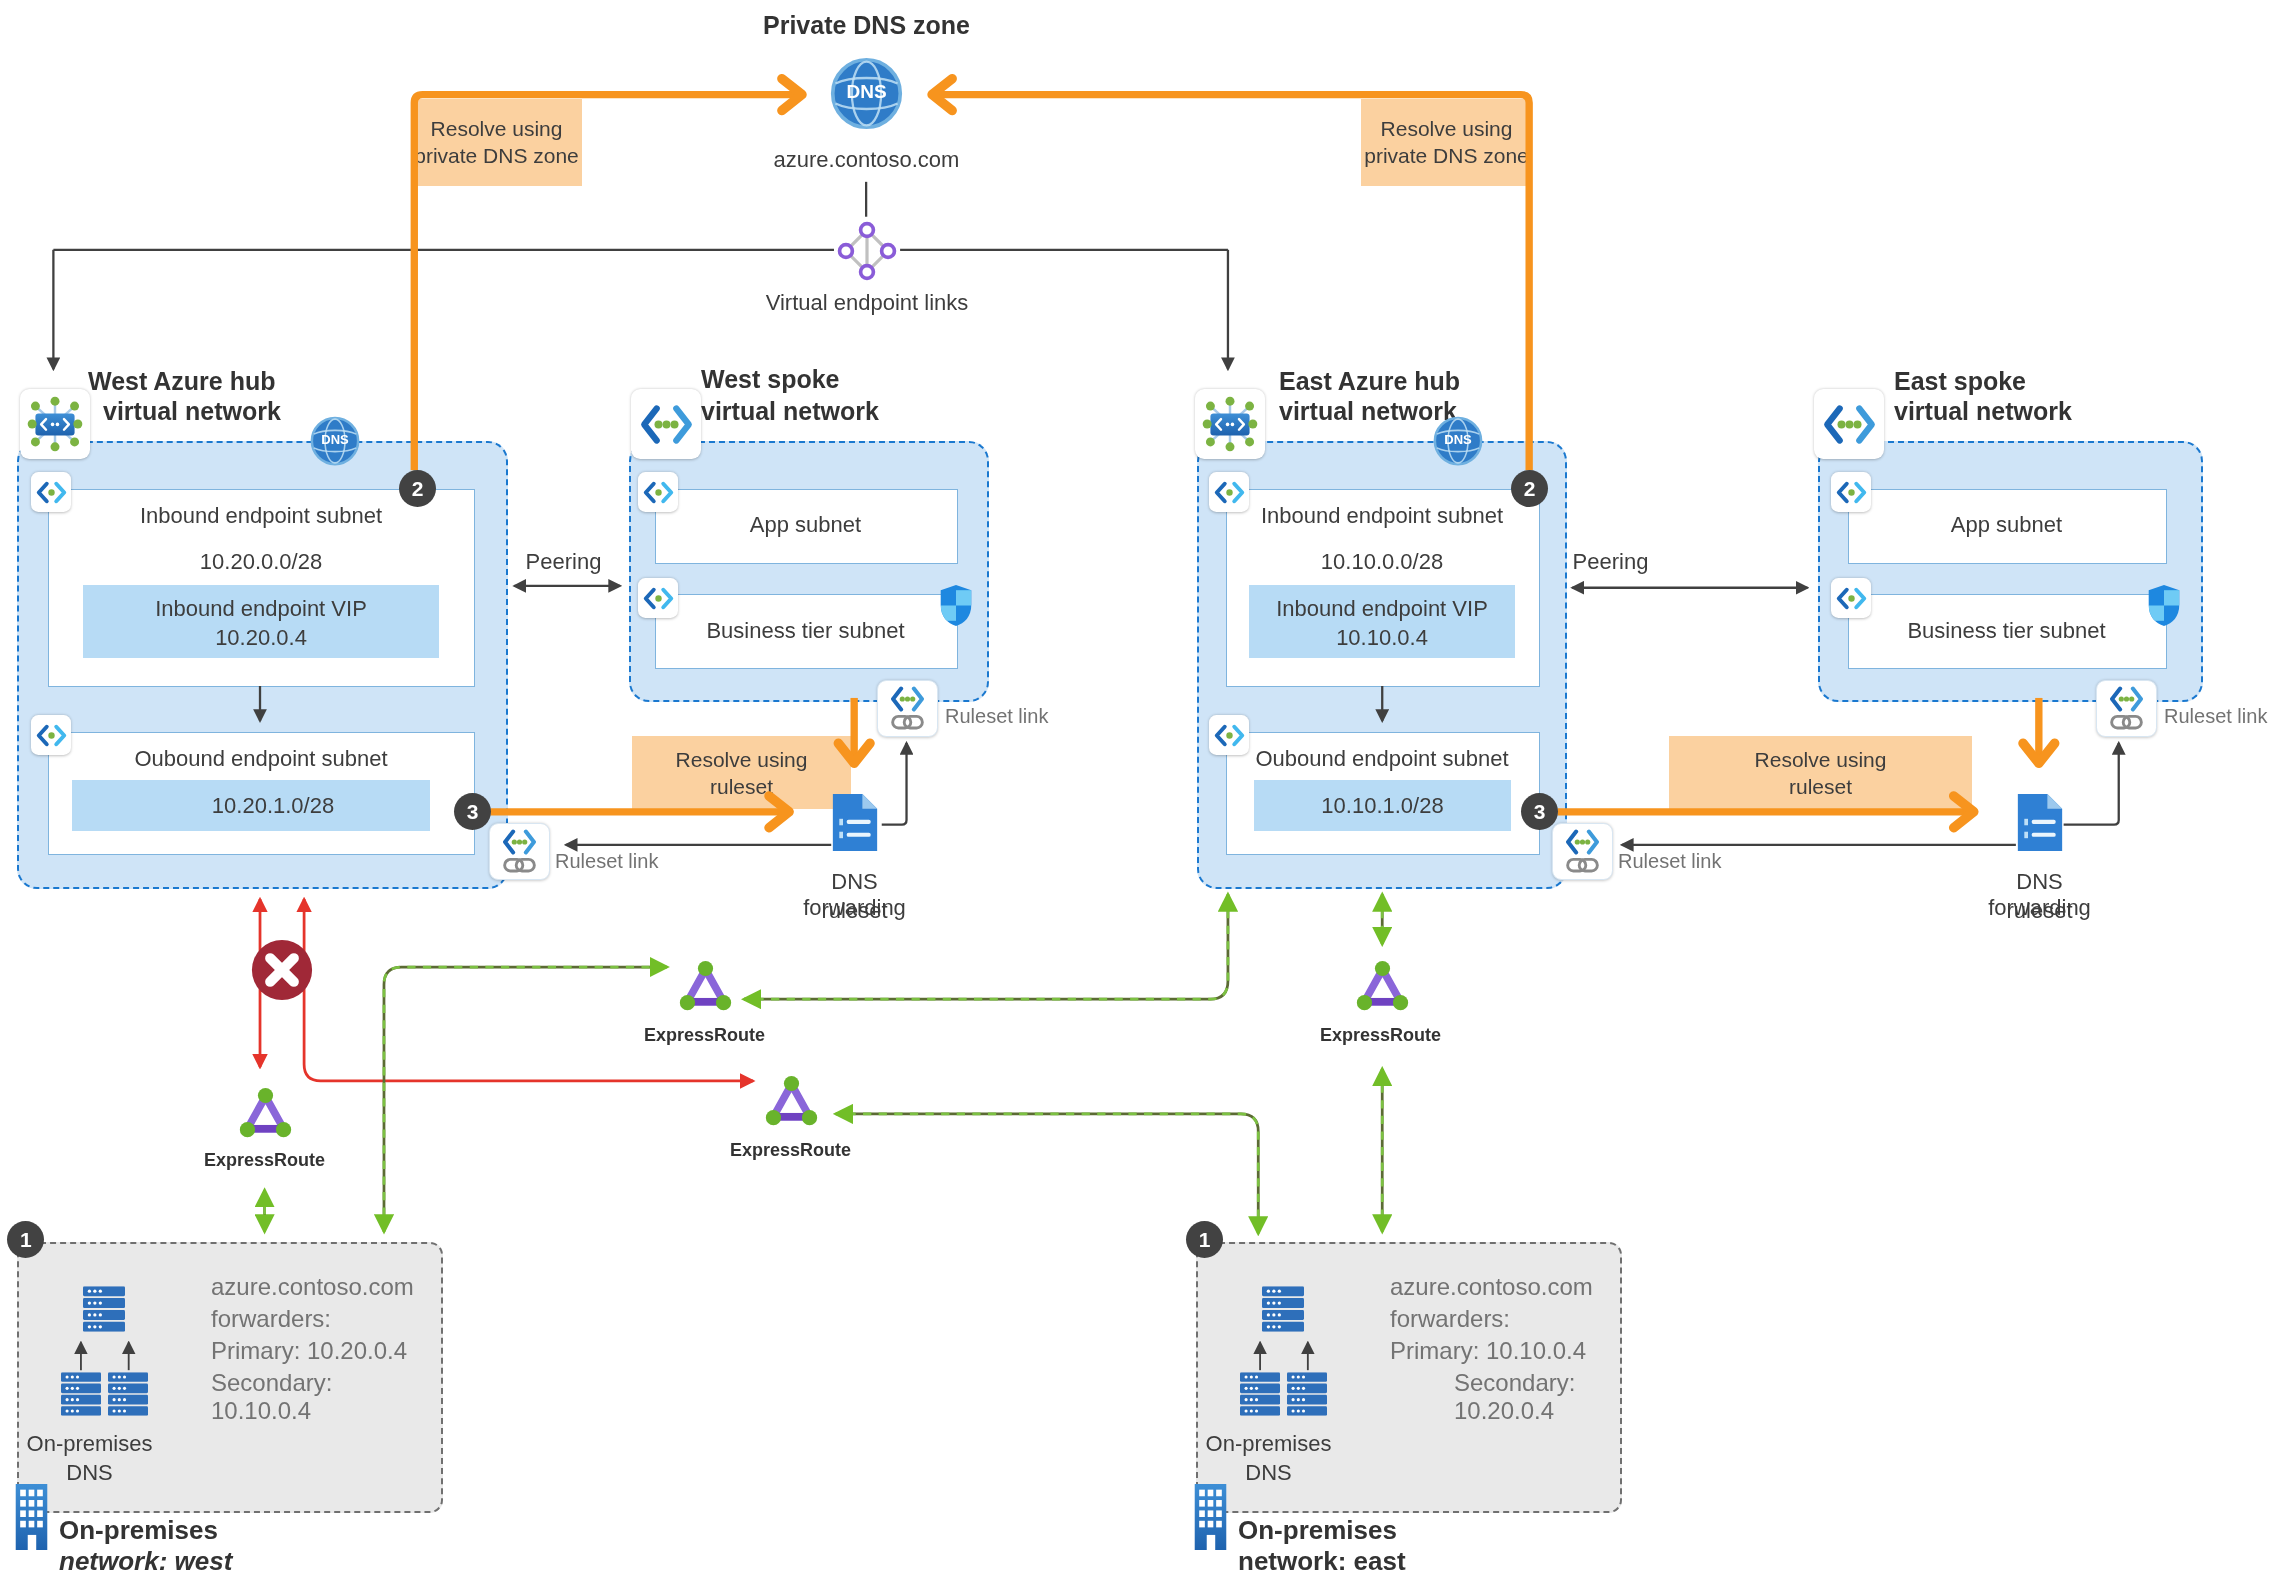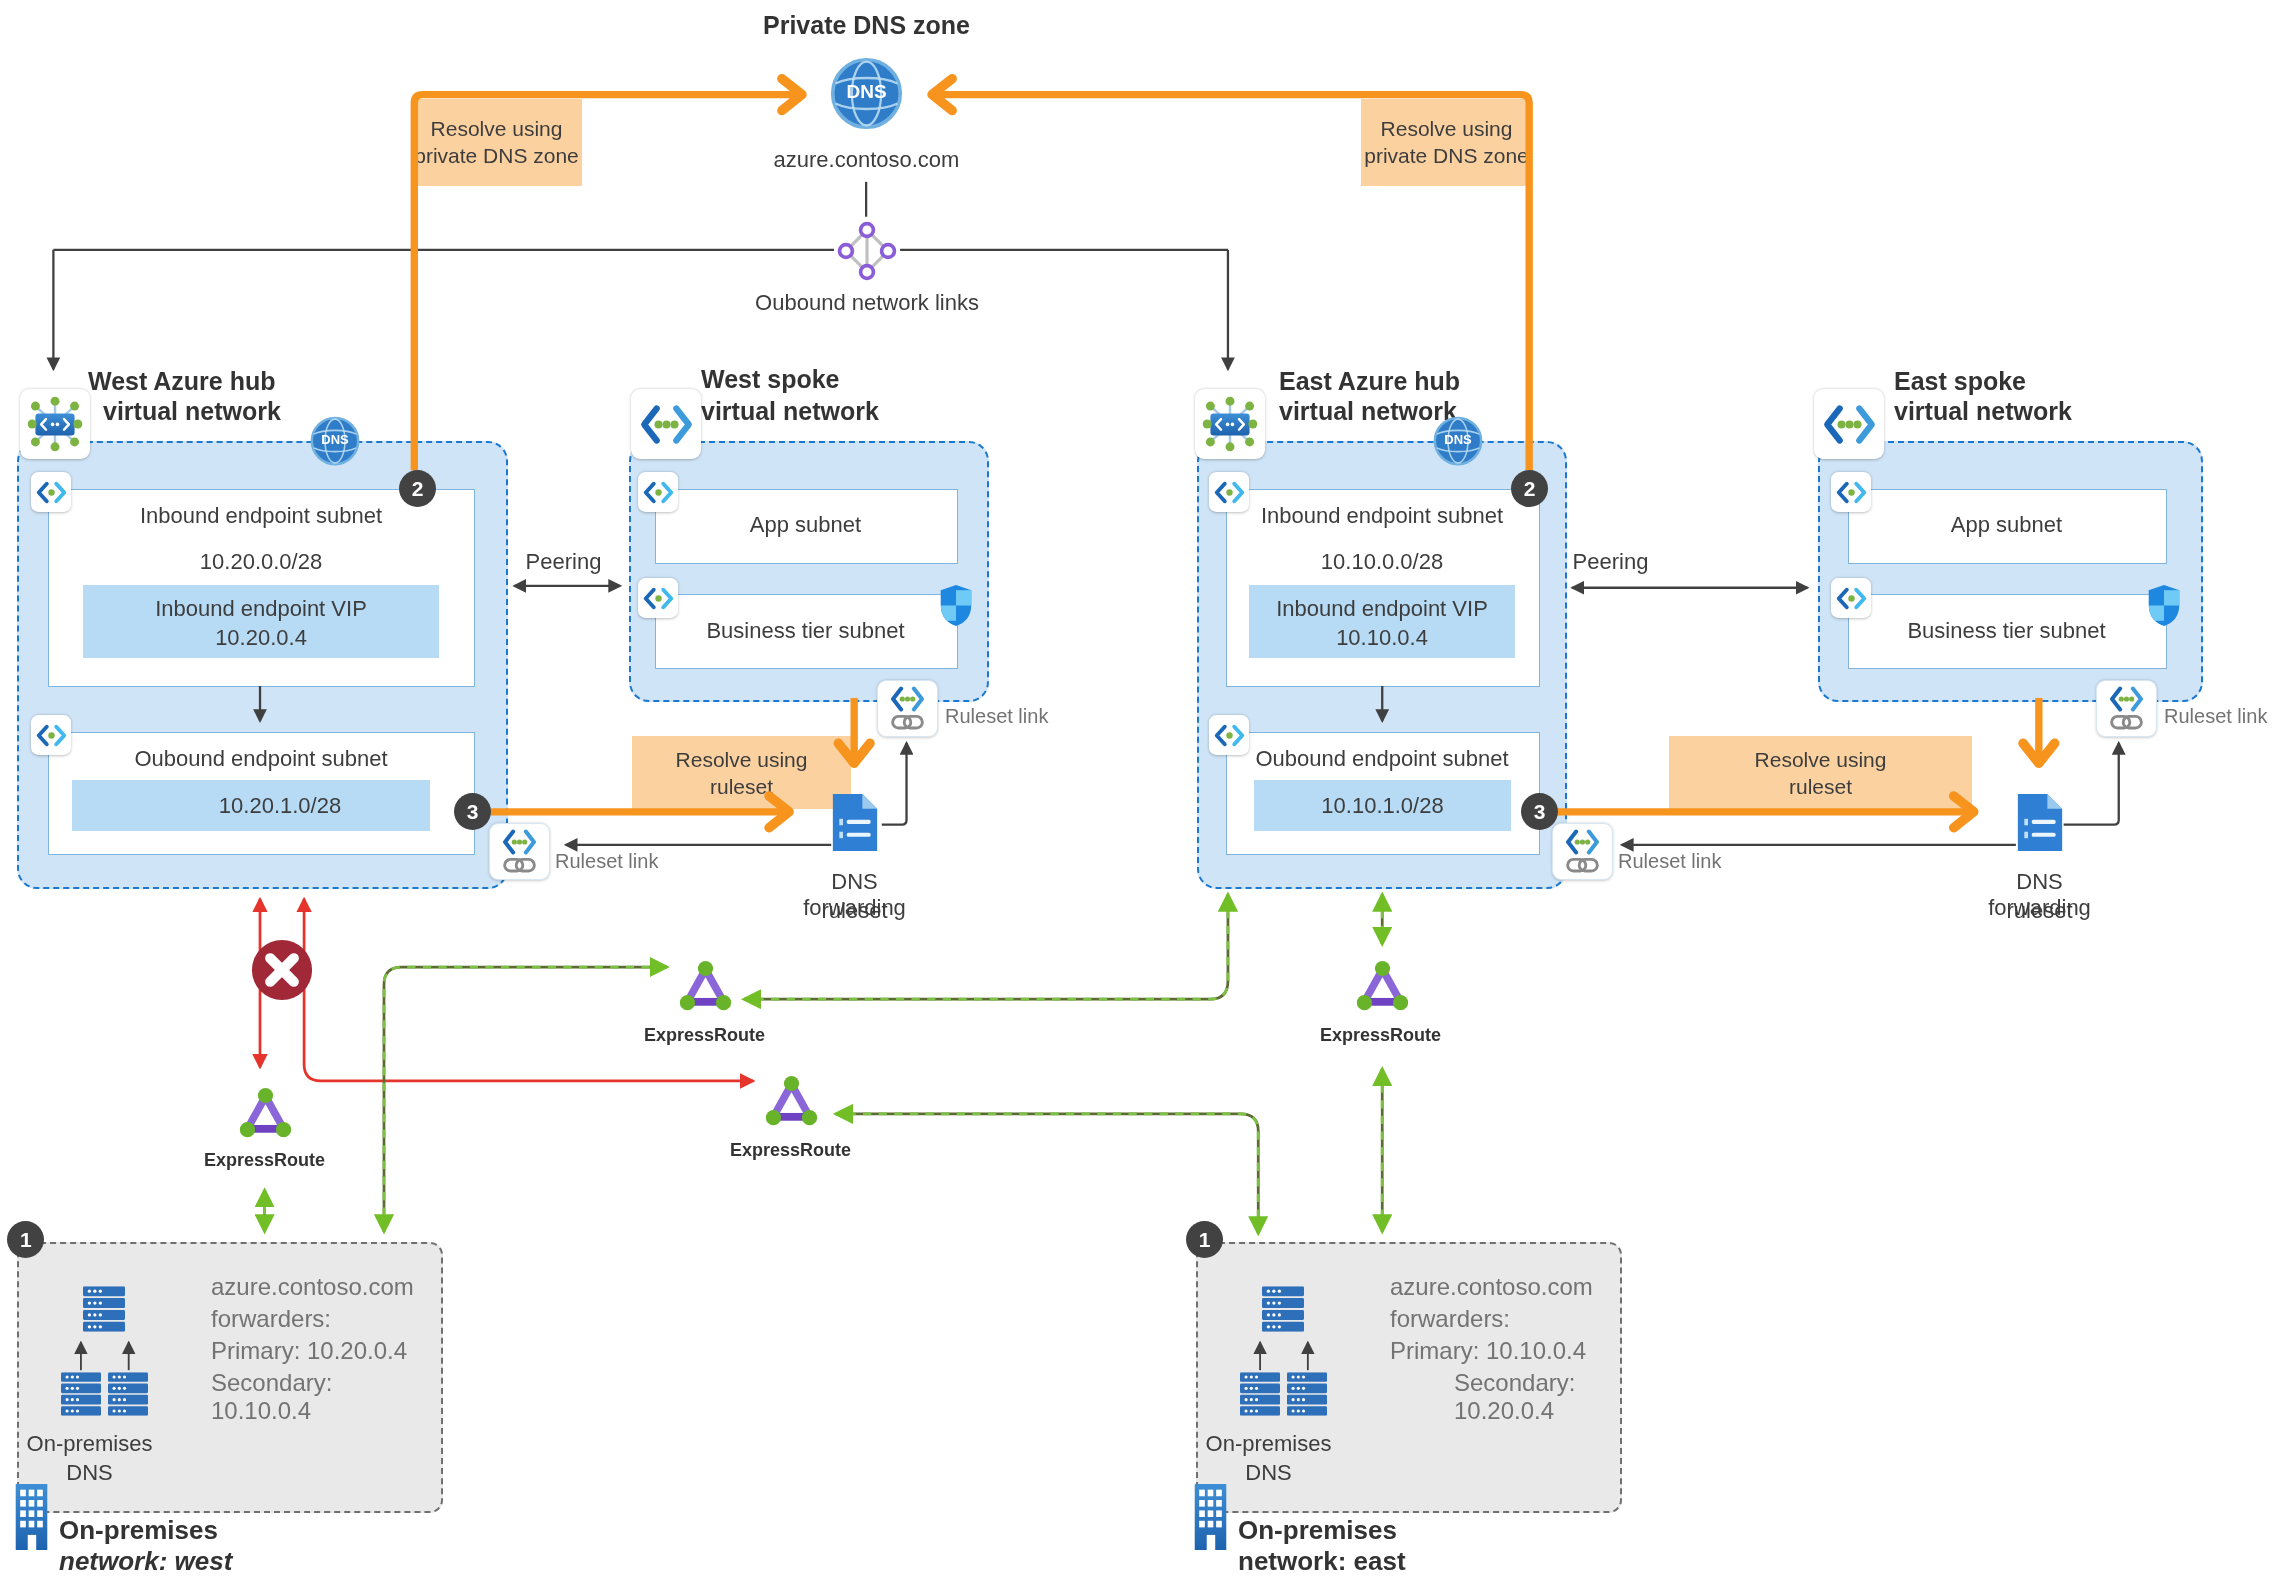--- a/index.html
+++ b/index.html
@@ -200,39 +200,39 @@
   <div class="whitebox" style="left:1226px;top:489px;width:312px;height:196px;"></div>
   <div class="bluestrip" style="left:1249px;top:585px;width:266px;height:73px;"></div>
   <div class="whitebox" style="left:1226px;top:732px;width:312px;height:121px;"></div>
   <div class="bluestrip" style="left:1254px;top:780px;width:257px;height:51px;"></div>
 
   <div class="whitebox" style="left:1848px;top:489px;width:317px;height:73px;"></div>
   <div class="whitebox" style="left:1848px;top:594px;width:317px;height:73px;"></div>
 
   <div class="txt bold t27" style="left:729px;top:11px;width:275px;">Private DNS zone</div>
   <div class="txt" style="left:729px;top:147px;width:275px;">azure.contoso.com</div>
-  <div class="txt" style="left:711px;top:290px;width:312px;">Oubound network links</div>
+  <div class="txt" style="left:711px;top:290px;width:312px;">Virtual endpoint links</div>
 
   <div class="txt t23" style="left:411px;top:117px;width:171px;">Resolve using</div>
   <div class="txt t23" style="left:411px;top:144px;width:171px;">private DNS zone</div>
   <div class="txt t23" style="left:1361px;top:117px;width:171px;">Resolve using</div>
   <div class="txt t23" style="left:1361px;top:144px;width:171px;">private DNS zone</div>
   <div class="txt t23" style="left:632px;top:748px;width:219px;">Resolve using</div>
   <div class="txt t23" style="left:632px;top:775px;width:219px;">ruleset</div>
   <div class="txt t23" style="left:1669px;top:748px;width:303px;">Resolve using</div>
   <div class="txt t23" style="left:1669px;top:775px;width:303px;">ruleset</div>
 
   <div class="txtl bold t27" style="left:88px;top:367px;width:266px;">West Azure hub</div>
   <div class="txtl bold t27" style="left:103px;top:397px;width:266px;">virtual network</div>
   <div class="txt" style="left:62px;top:503px;width:398px;">Inbound endpoint subnet</div>
   <div class="txt" style="left:62px;top:549px;width:398px;">10.20.0.0/28</div>
   <div class="txt" style="left:83px;top:596px;width:356px;">Inbound endpoint VIP</div>
   <div class="txt" style="left:83px;top:625px;width:356px;">10.20.0.4</div>
   <div class="txt" style="left:62px;top:746px;width:398px;">Oubound endpoint subnet</div>
-  <div class="txt" style="left:84px;top:793px;width:392px;">10.20.1.0/28</div>
+  <div class="txt" style="left:77px;top:793px;width:392px;">10.20.1.0/28</div>
   <div class="txtl t22" style="left:555px;top:850px;width:147px;">Ruleset link</div>
 
   <div class="txtl bold t27" style="left:701px;top:365px;width:230px;">West spoke</div>
   <div class="txtl bold t27" style="left:701px;top:397px;width:230px;">virtual network</div>
   <div class="txt" style="left:655px;top:512px;width:301px;">App subnet</div>
   <div class="txt" style="left:655px;top:618px;width:301px;">Business tier subnet</div>
   <div class="txtl t22" style="left:945px;top:705px;width:129px;">Ruleset link</div>
   <div class="txt" style="left:512px;top:549px;width:103px;">Peering</div>
 
   <div class="txtl bold t27" style="left:1279px;top:367px;width:266px;">East Azure hub</div>

